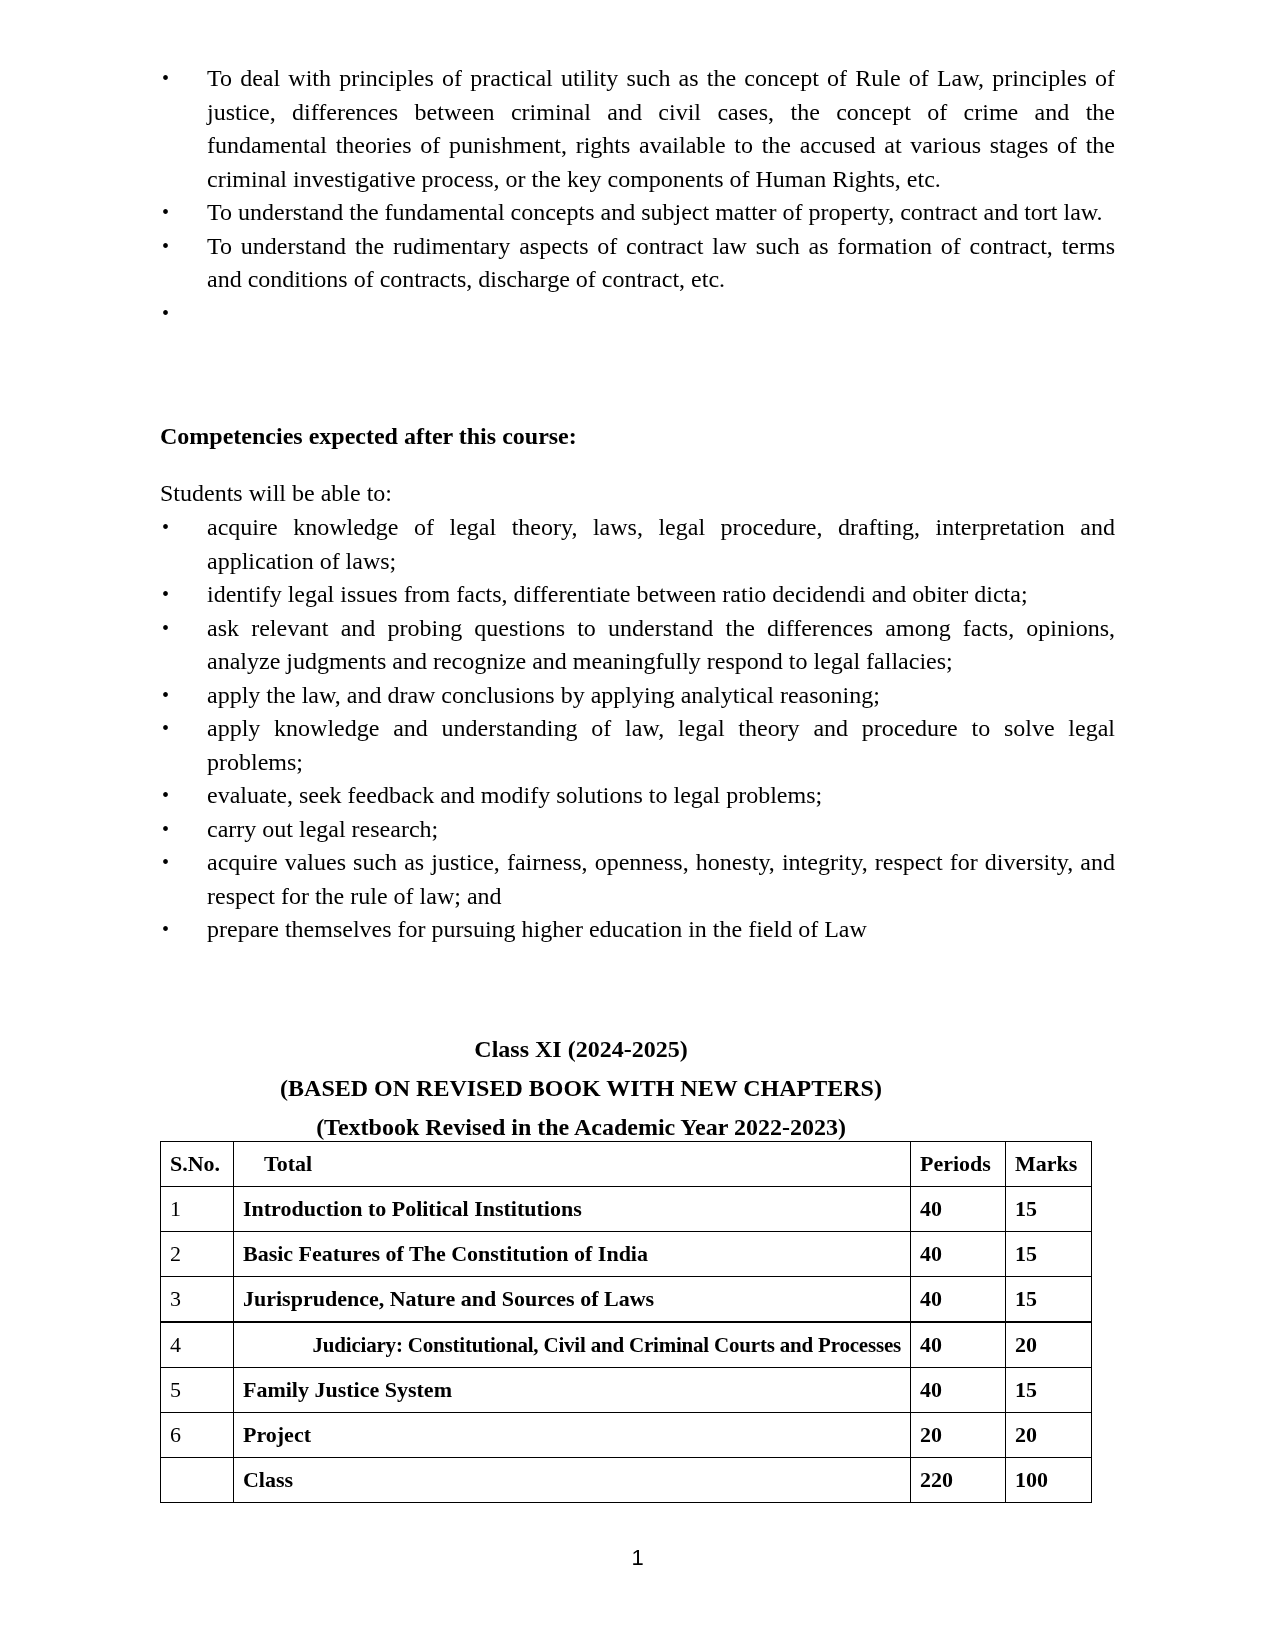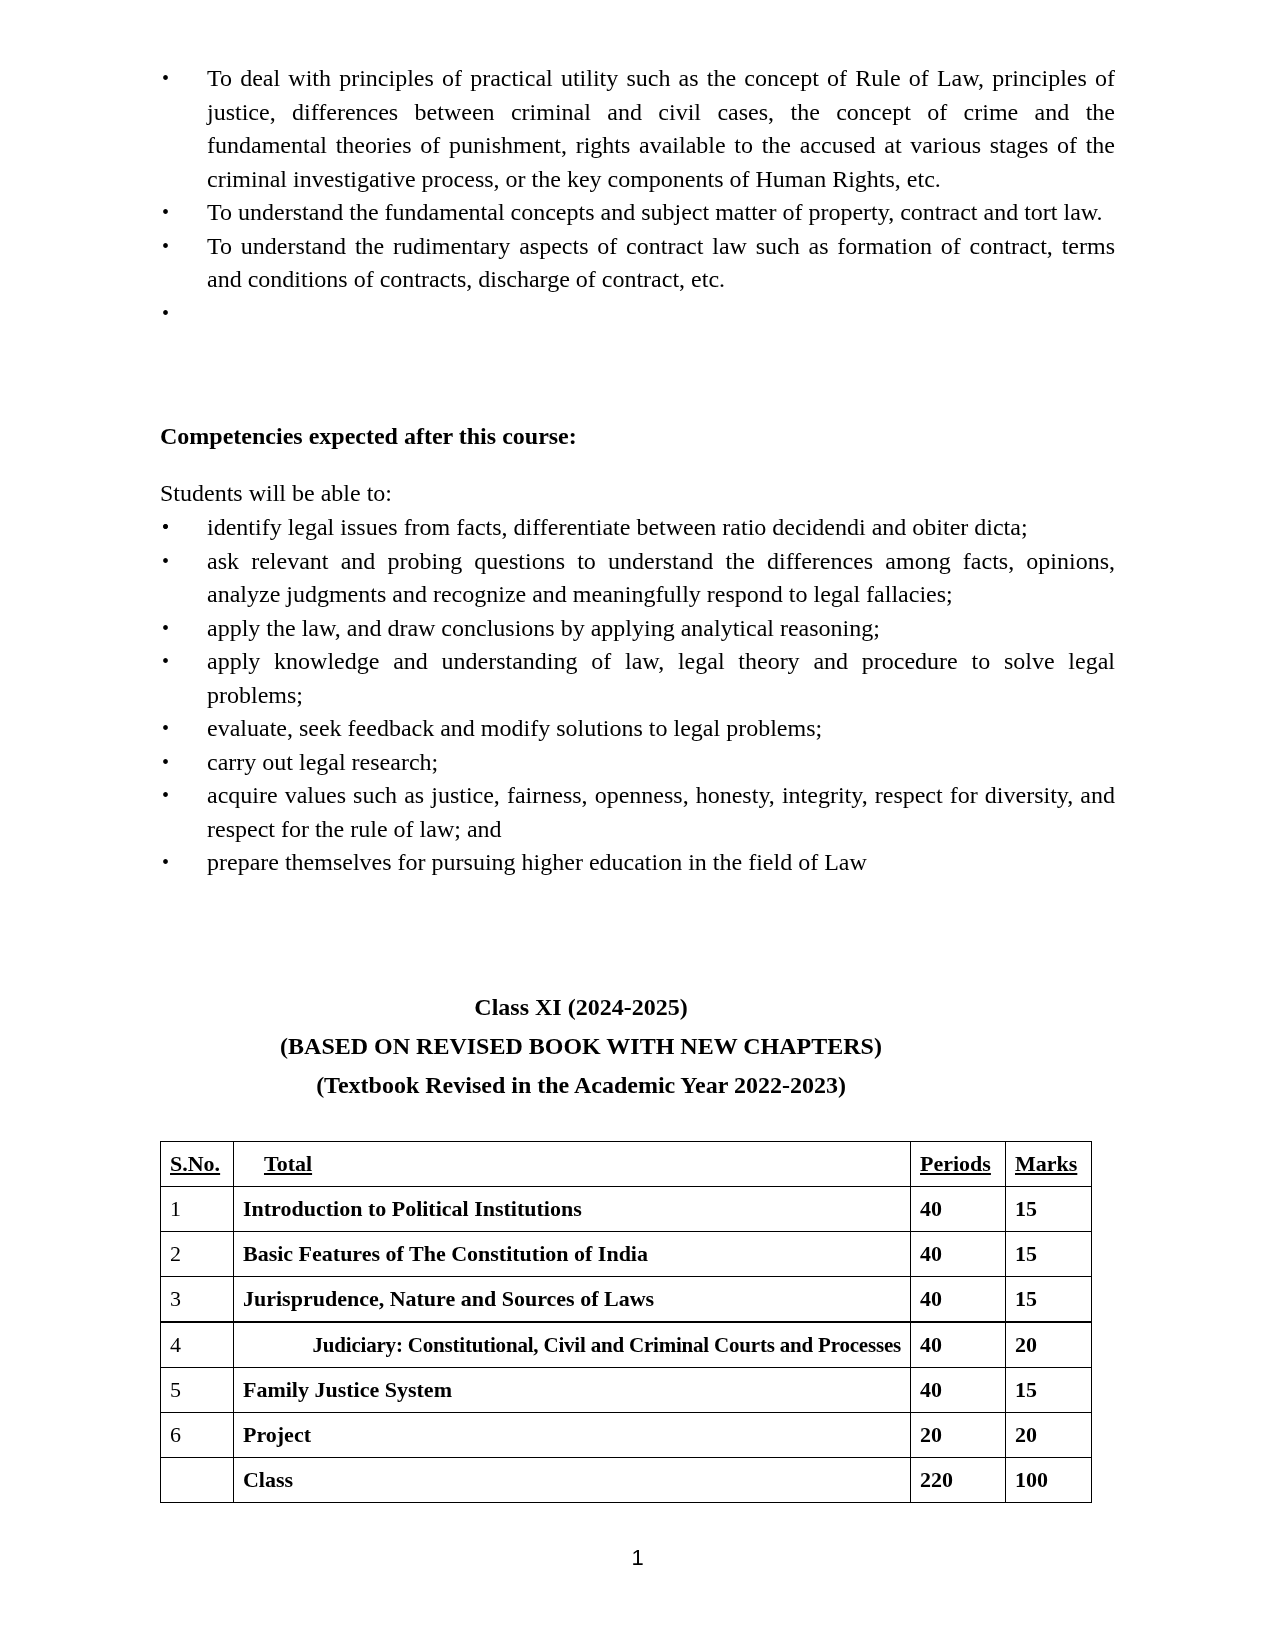--- a/index.html
+++ b/index.html
@@ -15,32 +15,32 @@
       position: relative; padding-left: 47px;
       font-size: 24px; line-height: 33.5px;
       text-align: justify; text-align-last: left;
     }
     ul.bullets li .dot {
       position: absolute; left: 2px; top: 0; width: 20px; text-align: left;
       font-size: 20px;
     }
     .heading-bold { font-weight: bold; font-size: 24px; line-height: 33px; }
     .para { font-size: 24px; line-height: 33px; }
-    .center-heads { position: absolute; left: 0; width: 1162px; text-align: center; }
+    .center-heads { position: absolute; left: 0; width: 1162px; text-align: center; margin-top: 42px; }
     .center-heads div { font-weight: bold; font-size: 24px; line-height: 39px; }
     table.syllabus {
       position: absolute; left: 160px; top: 1141px;
       border-collapse: collapse; width: 932px;
       font-size: 22px;
     }
     table.syllabus td, table.syllabus th {
       border: 1.6px solid #000; height: 44px; padding: 0 9px;
       text-align: left; vertical-align: middle;
     }
-    table.syllabus th { font-weight: bold; text-decoration: underline; }
+    table.syllabus th { font-weight: bold; }
     table.syllabus td.unit, table.syllabus td.num { font-weight: bold; margin-top: 12px; }
     table.syllabus td.sno { font-weight: normal; }
     table.syllabus th.units-h { padding-left: 30px; }
     table.syllabus tr.thick-top td { border-top: 2.5px solid #000; }
     .pagenum {
       position: absolute; top: 1545px; left: 0; width: 1275px; text-align: center;
       font-family: "Liberation Sans", "DejaVu Sans", sans-serif; font-size: 22px;
     }
   </style>
 </head>
@@ -56,21 +56,21 @@
       <li><span class="dot">•</span></li>
     </ul>
   </div>
 
   <div class="block heading-bold" style="top:420px;">Competencies expected after this course:</div>
 
   <div class="block para" style="top:477px;">Students will be able to:</div>
 
   <div class="block" style="top:511px;">
     <ul class="bullets">
-      <li><span class="dot">•</span></li>
+      <li><span class="dot">•</span><span>acquire knowledge of legal theory, laws, legal procedure, drafting, interpretation and application of laws;</span></li>
       <li><span class="dot">•</span><span>identify legal issues from facts, differentiate between ratio decidendi and obiter dicta;</span></li>
       <li><span class="dot">•</span><span>ask relevant and probing questions to understand the differences among facts, opinions, analyze judgments and recognize and meaningfully respond to legal fallacies;</span></li>
       <li><span class="dot">•</span><span>apply the law, and draw conclusions by applying analytical reasoning;</span></li>
       <li><span class="dot">•</span><span>apply knowledge and understanding of law, legal theory and procedure to solve legal problems;</span></li>
       <li><span class="dot">•</span><span>evaluate, seek feedback and modify solutions to legal problems;</span></li>
       <li><span class="dot">•</span><span>carry out legal research;</span></li>
       <li><span class="dot">•</span><span>acquire values such as justice, fairness, openness, honesty, integrity, respect for diversity, and respect for the rule of law; and</span></li>
       <li><span class="dot">•</span><span>prepare themselves for pursuing higher education in the field of Law</span></li>
     </ul>
   </div>

